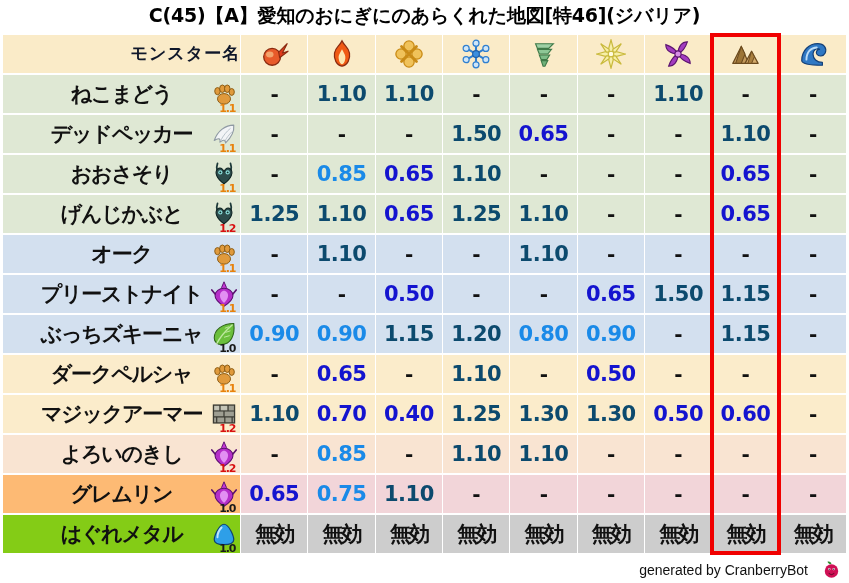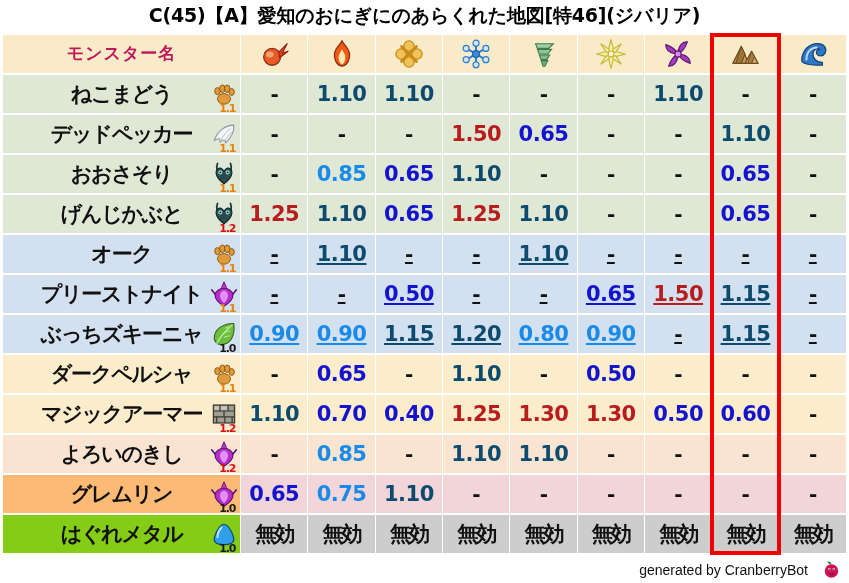--- a/index.html
+++ b/index.html
@@ -59,47 +59,47 @@
   .mult{
     position:absolute;right:2px;bottom:-1px;
     font-size:11px;font-weight:bold;line-height:1;
   }
   .m-orange{color:#e8820c;}
   .m-red{color:#d81111;}
   .m-black{color:#1a1a1a;}
 
   
   .hdr-name{
-    text-align:center;
+    text-align:right;
     font-size:17px;
     font-weight:normal;
     letter-spacing:1px;
-    color:#be185d;
+    color:#0f172a;
     background:#faebc8;
     padding-right:12px;
   }
   .hdr-el{
     background:#faebc8;
     text-align:center;
     height:38px;
   }
   .hdr-el .elwrap{display:flex;align-items:center;justify-content:center;height:100%;}
 
   
   .v{text-align:center;font-size:21px;letter-spacing:-0.5px;}
-  .c-red{color:#b91c1c;}
+  .c-red{color:#0c4a6e;}
   .c-orange{color:#0c4a6e;}
   .c-navy{color:#1414cf;}
   .c-blue{color:#1a8ae8;}
   .c-dash{color:#111;font-size:20px;}
   .c-mukou{color:#111;font-size:21px;letter-spacing:-2px;}
 
   
   .bg-green td{background:#dfe8d4;}
-  .bg-blue  td{background:#d3e0ef;text-decoration:underline;}
+  .bg-blue  td{background:#d3e0ef;}
   .bg-cream td{background:#fbeccb;}
   .bg-peach td{background:#f9e4d2;}
   .bg-pink  td{background:#f2d5d9;}
   .bg-gray  td{background:#cdcdcd;}
 
   .bg-green .namecell{background:#dfe8d4;}
   .bg-blue  .namecell{background:#d3e0ef;}
   .bg-cream .namecell{background:#fbeccb;}
   .bg-peach .namecell{background:#f9e4d2;}
   .bg-pink  .namecell{background:#fdba74;}

